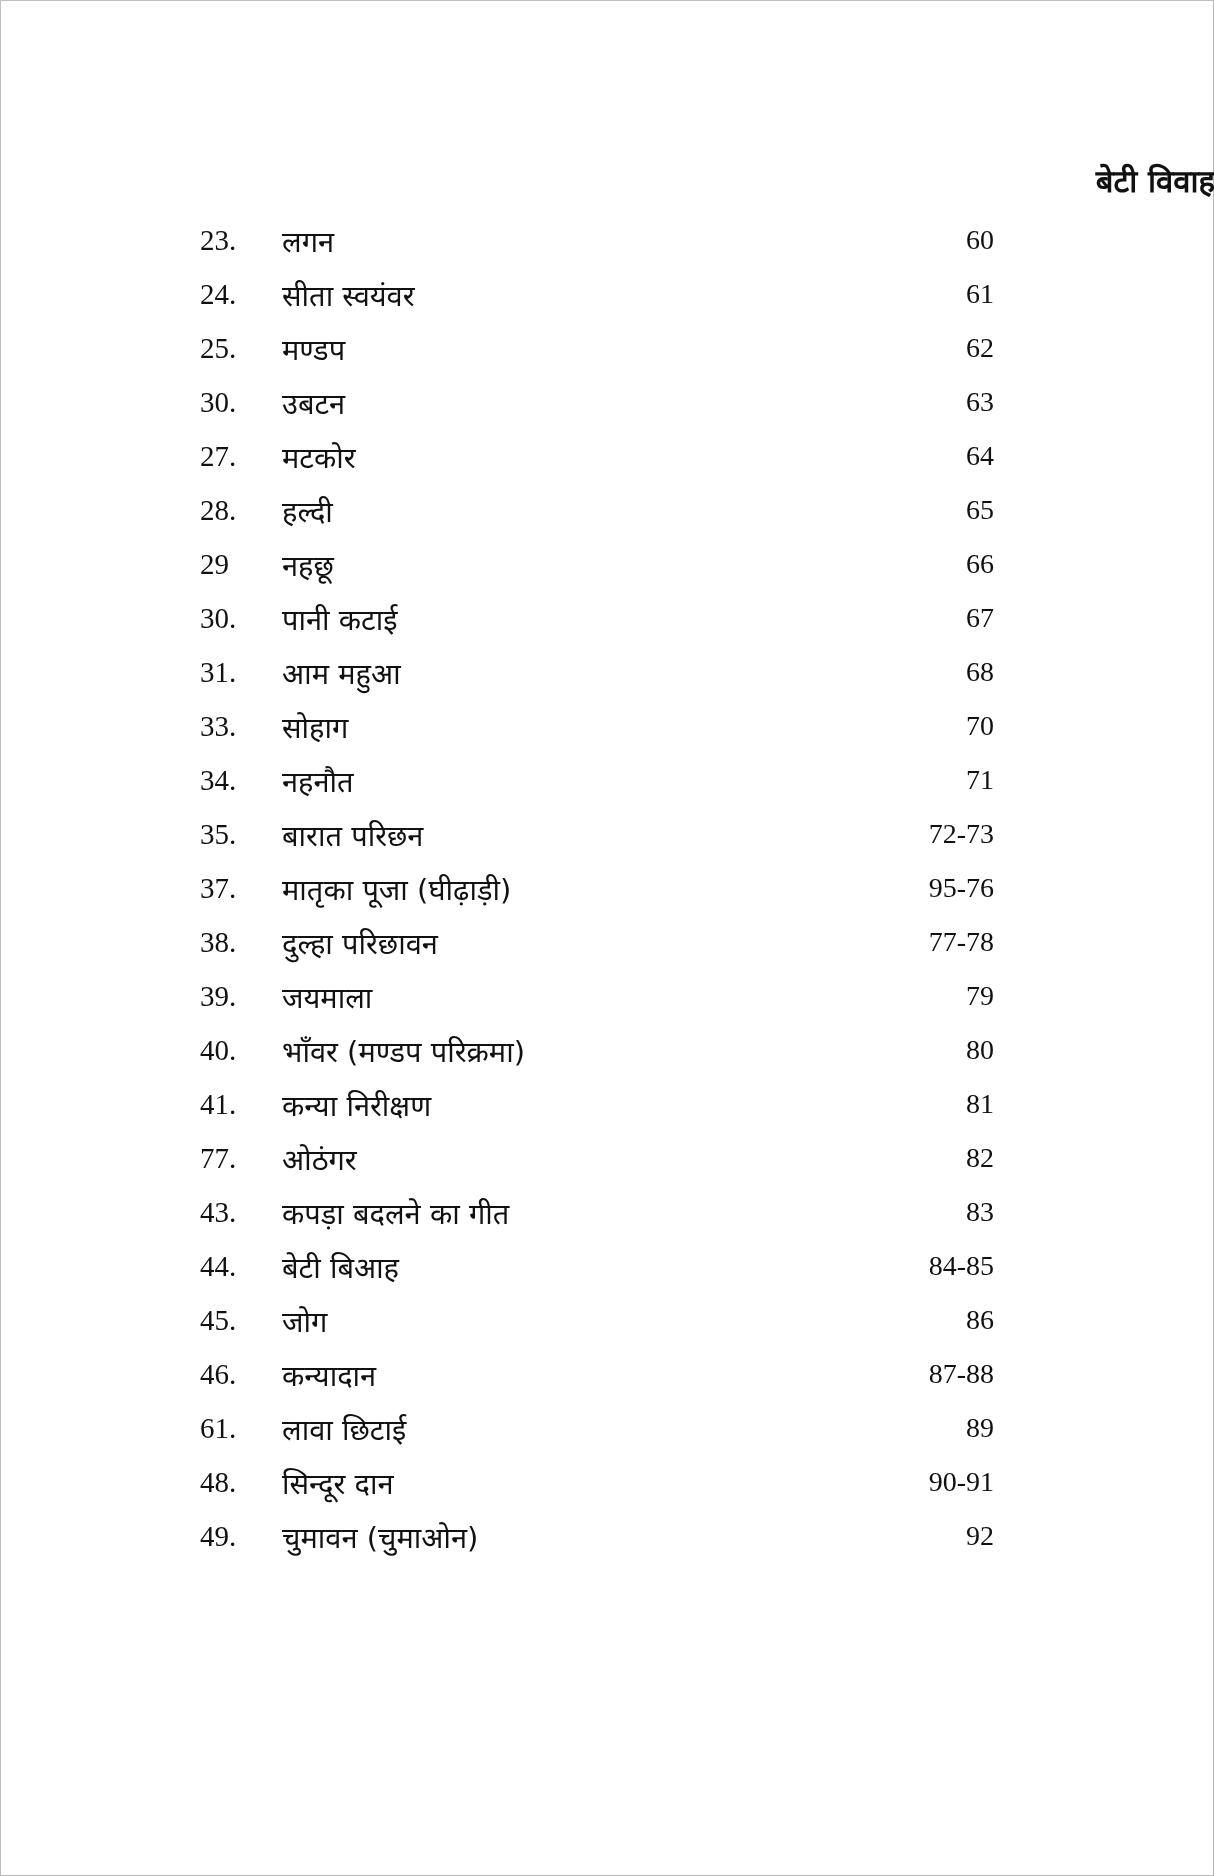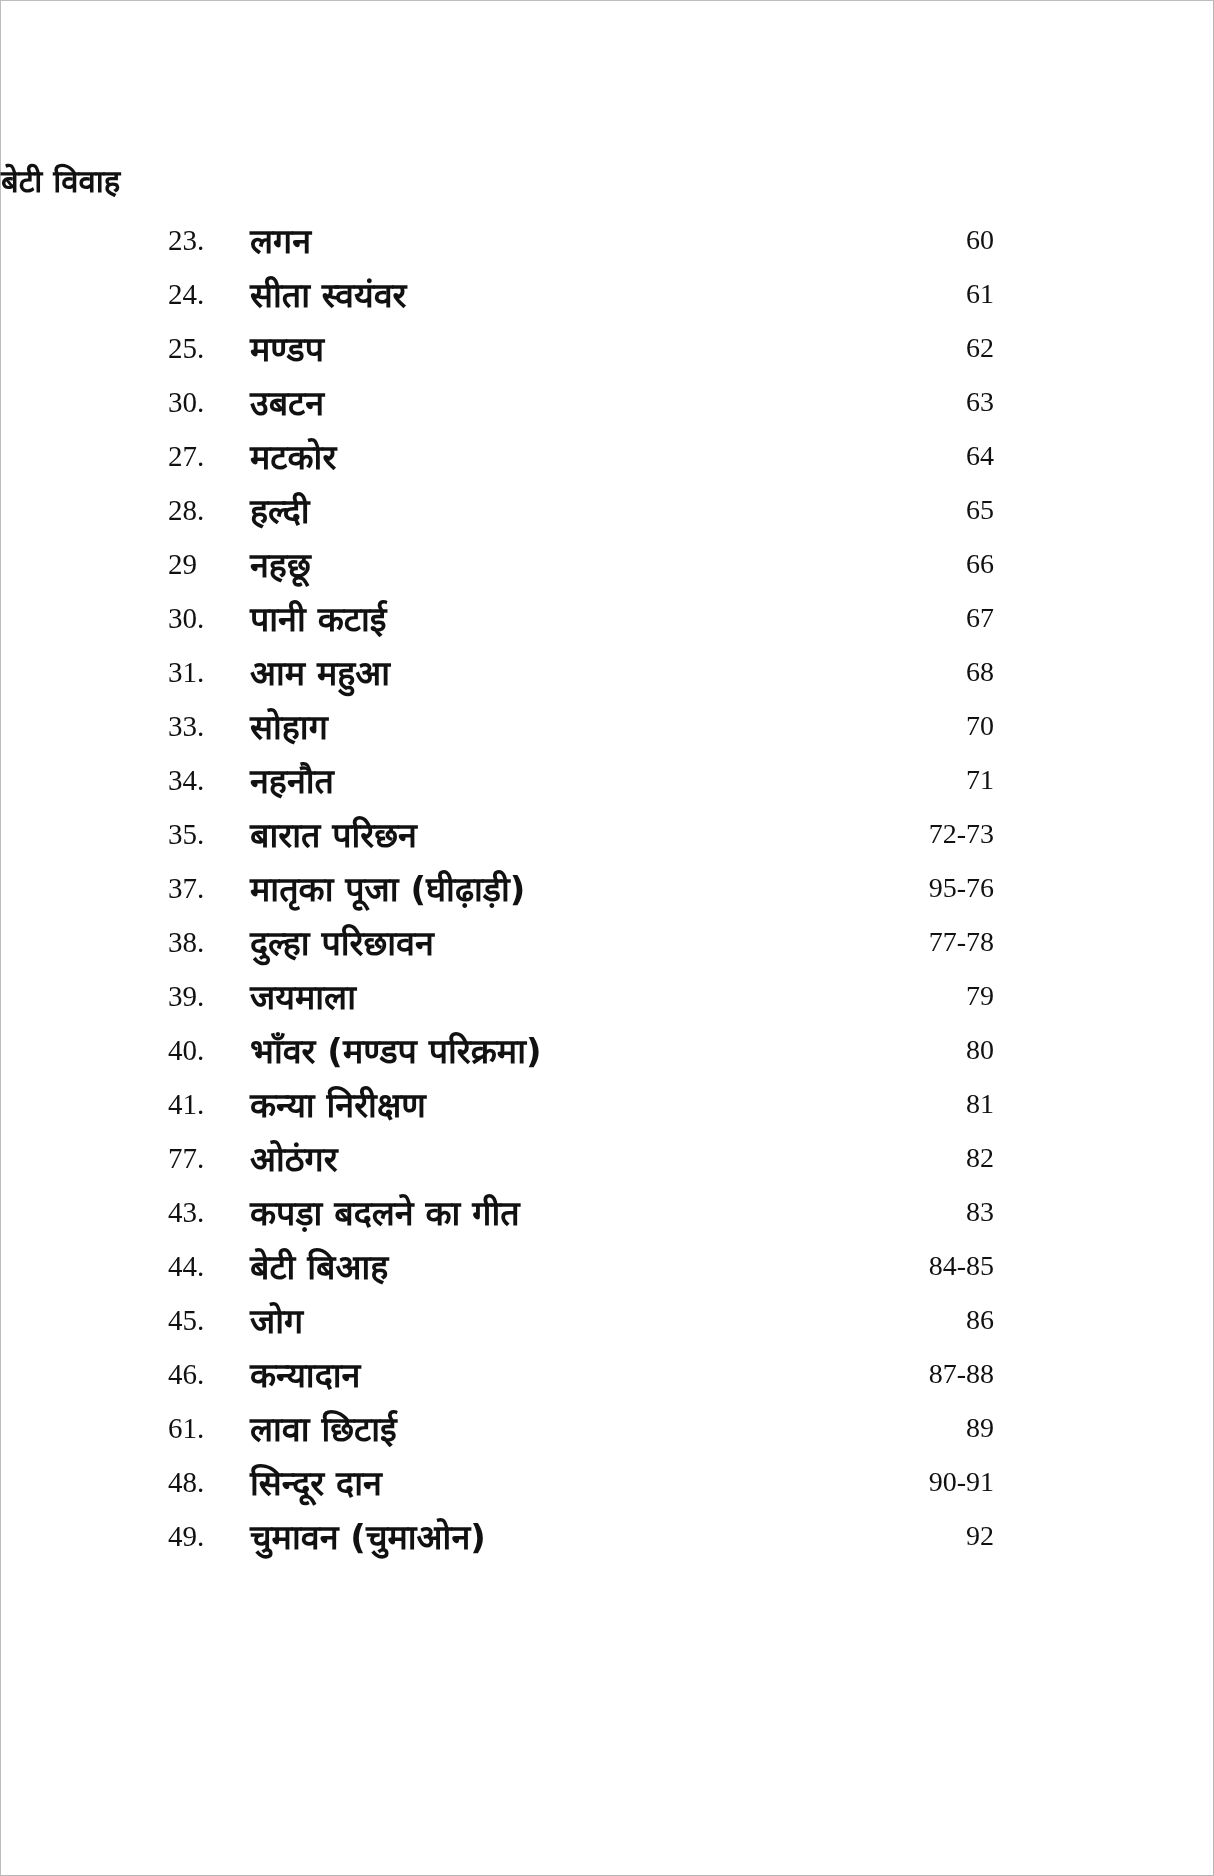--- a/index.html
+++ b/index.html
@@ -23,21 +23,21 @@
       border-right: 2px solid #b5b5b5;
       border-bottom: 2px solid #b5b5b5;
       background: #ffffff;
       color: #111111;
     }
     .title {
       position: absolute;
       left: 0;
       width: 1214px;
       top: 158px;
-      text-align: left;
+      text-align: right;
       font-family: "DejaVu Sans", sans-serif;
       font-weight: bold;
       font-size: 31px;
       line-height: 44px;
       color: #111111;
     }
     .toc {
       position: absolute;
       left: 167px;
       top: 212px;
@@ -48,28 +48,28 @@
       height: 54px;
       display: flex;
       align-items: center;
     }
     .num {
       width: 82px;
       flex: 0 0 82px;
       font-family: "Liberation Serif", serif;
       font-size: 29px;
       color: #111111;
+      margin-left: 32px;
     }
     .label {
       flex: 1 1 auto;
       font-family: "DejaVu Sans", sans-serif;
-      font-size: 34px;
+      font-size: 29px;
       color: #111111;
       white-space: nowrap;
-      font-weight: bold;
     }
     .page-no {
       flex: 0 0 auto;
       text-align: right;
       font-family: "Liberation Serif", serif;
       font-size: 28px;
       color: #111111;
     }
   </style>
 </head>

